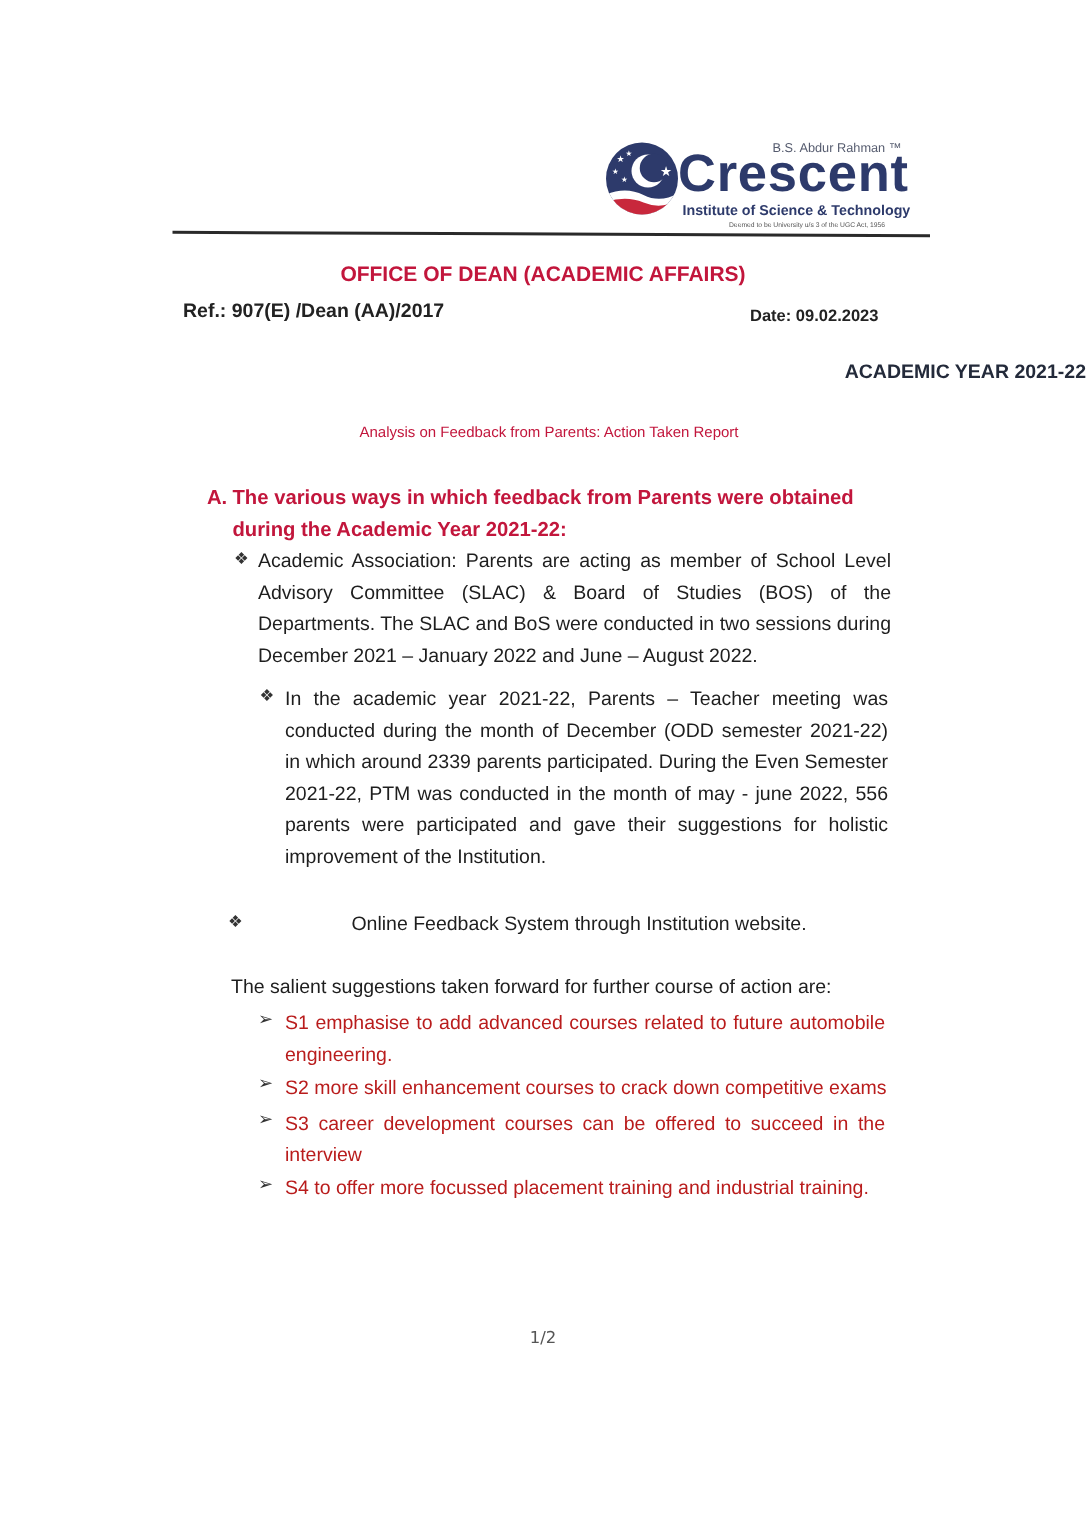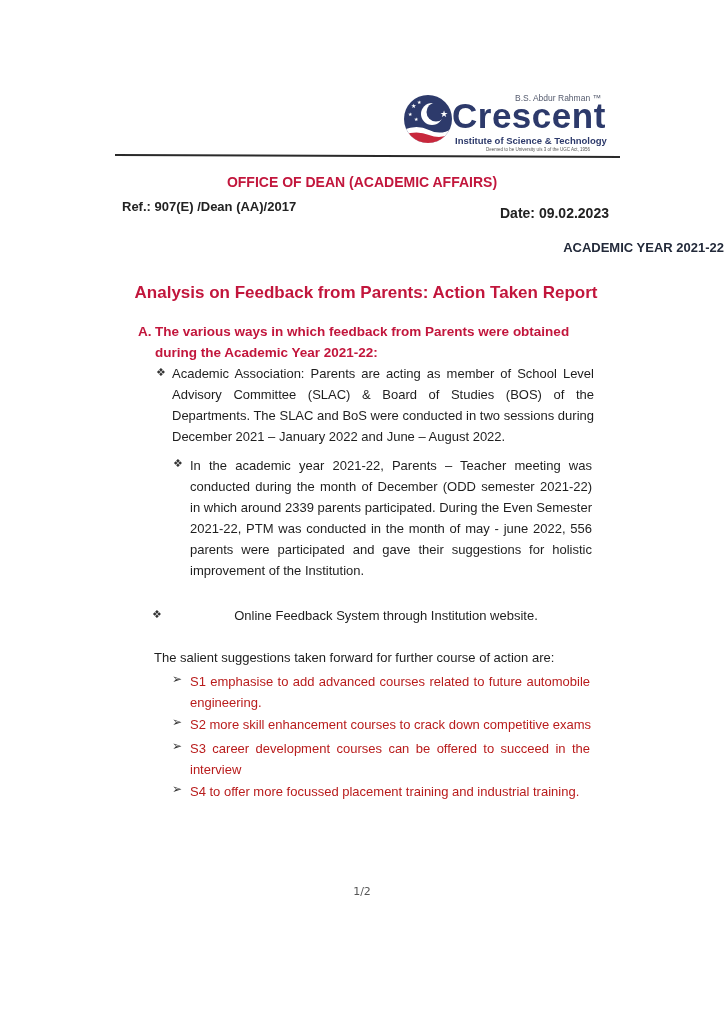--- a/index.html
+++ b/index.html
@@ -11,23 +11,23 @@
     
     .logo-emblem { left: 403px; top: 94px; width: 50px; height: 50px; }
     .logo-top { left: 515px; top: 93px; font-size: 8.5px; color: #555b6e; white-space: nowrap; }
     .logo-name { left: 452px; top: 97px; font-size: 35px; font-weight: bold; color: #2d3a6b; letter-spacing: 0.5px; line-height: 38px; white-space: nowrap; }
     .logo-sub { left: 455px; top: 135px; font-size: 9.5px; font-weight: bold; color: #2d3a6b; white-space: nowrap; }
     .logo-tiny { left: 486px; top: 147px; font-size: 4.5px; color: #555; white-space: nowrap; }
     .header-rule { left: 115px; top: 155px; width: 505px; height: 2px; background: #2a2a2a; transform: rotate(0.25deg); }
     .red { color: #c2163c; }
     .office-title { left: 0; width: 724px; top: 174px; text-align: center; font-size: 14px; font-weight: bold; }
     .ref { left: 122px; top: 199px; font-size: 13px; font-weight: bold; color: #222; }
-    .date { left: 500px; top: 205px; font-size: 14px; font-weight: bold; color: #222; }
+    .date { left: 500px; top: 205px; font-size: 11px; font-weight: bold; color: #222; }
     .acad-year { left: 0; width: 724px; top: 240px; text-align: right; font-size: 13px; font-weight: bold; color: #232a3a; }
-    .analysis { left: 0; width: 724px; top: 283px; text-align: center; font-size: 17px; font-weight: bold; padding-left: 8px; box-sizing: border-box; }
+    .analysis { left: 0; width: 724px; top: 283px; text-align: center; font-size: 10px; font-weight: normal; padding-left: 8px; box-sizing: border-box; }
     .sec-a { left: 138px; top: 321px; width: 460px; font-size: 13.5px; font-weight: bold; line-height: 21px; }
     .sec-a .letter { position: absolute; left: 0; top: 0; }
     .sec-a .txt { margin-left: 17px; display: block; }
     .para { font-size: 13px; line-height: 21px; text-align: justify; color: #1e1e1e; }
     .bullet { position: absolute; font-size: 11px; color: #333; }
     .p1 { left: 172px; top: 363px; width: 422px; }
     .b1 { left: 156px; top: 366px; }
     .p2 { left: 190px; top: 455px; width: 402px; }
     .b2 { left: 173px; top: 457px; }
     .p3 { left: 176px; top: 605px; width: 420px; text-align: center; }

